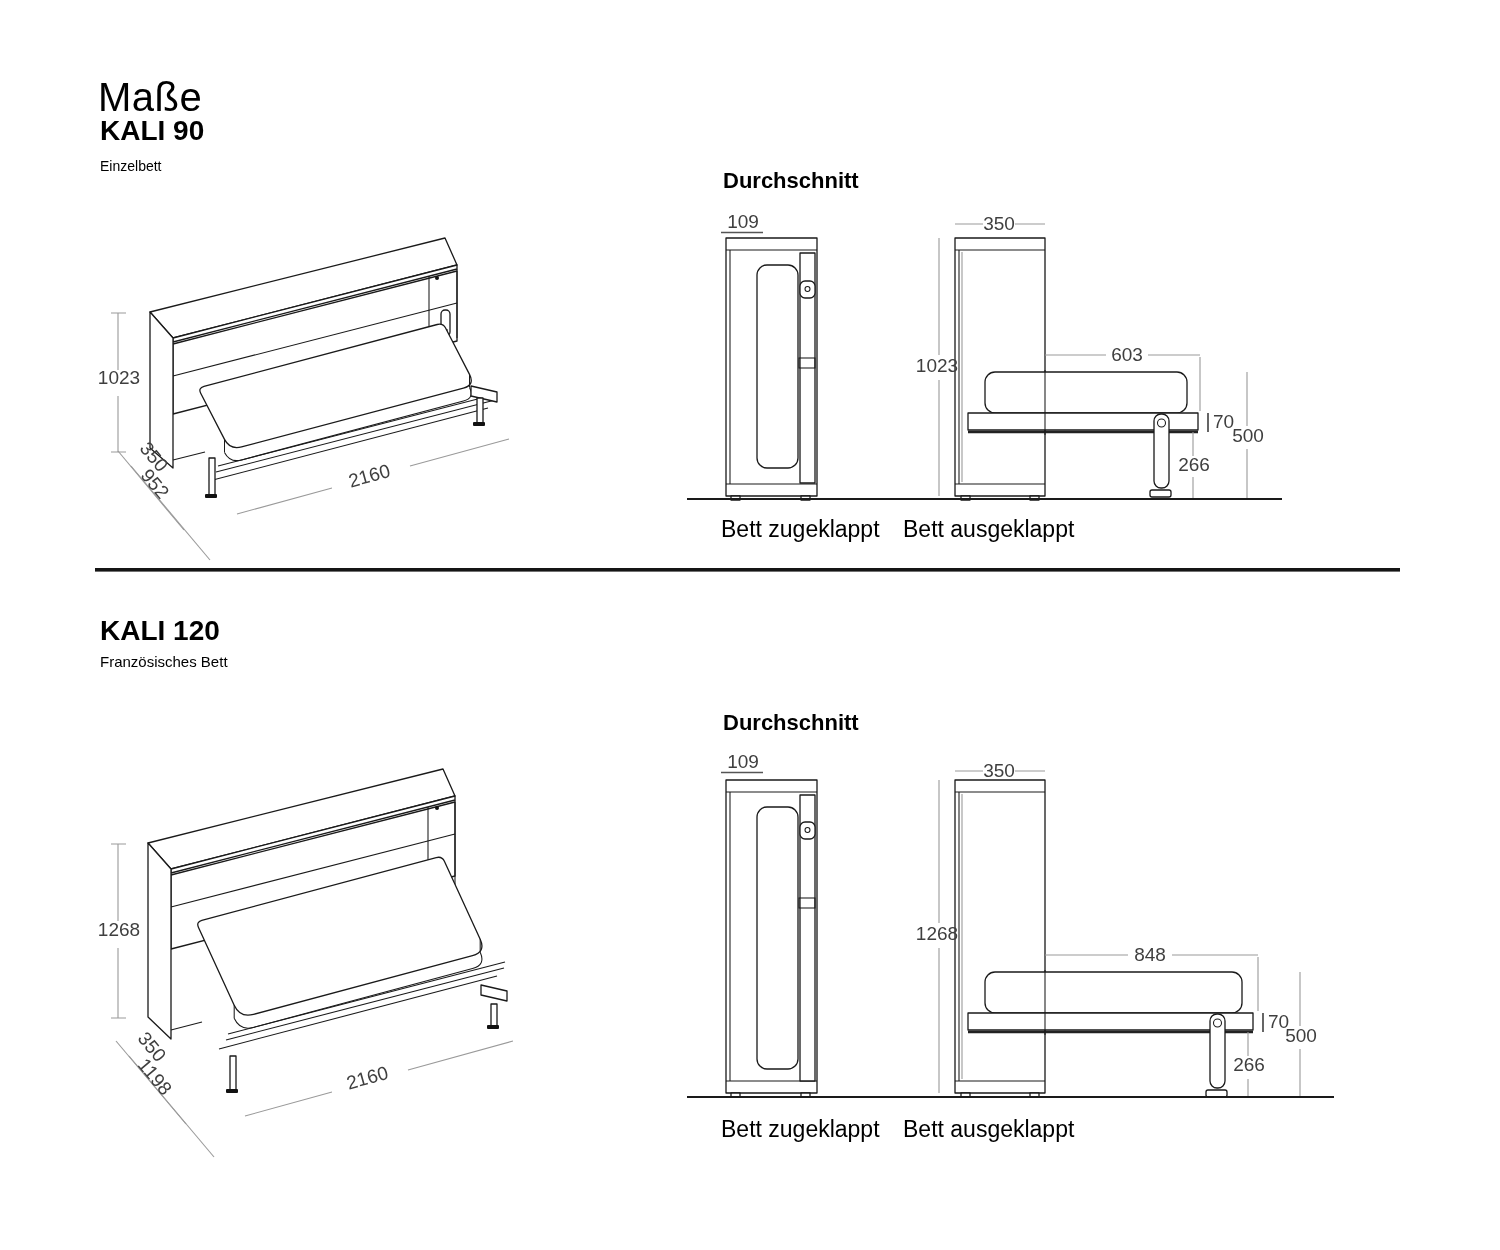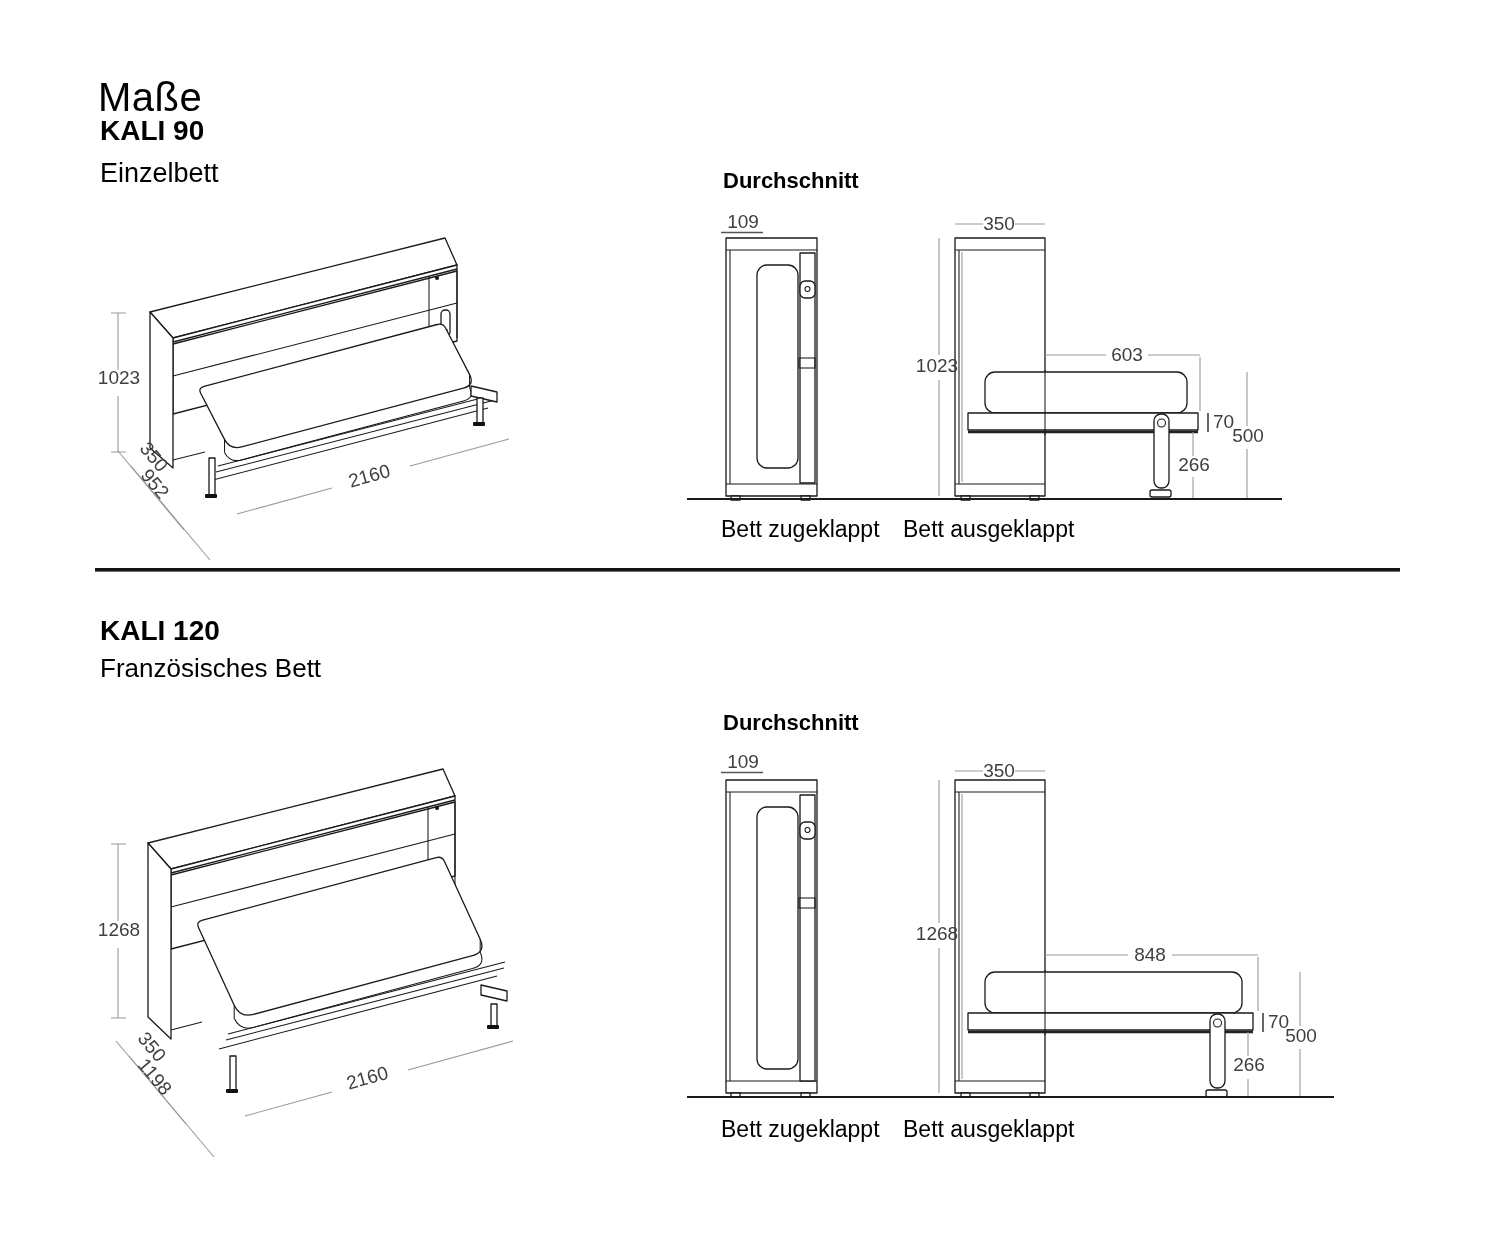--- a/index.html
+++ b/index.html
@@ -2,24 +2,24 @@
 <html><head>
 <meta charset="utf-8">
 <style>
   html,body{margin:0;padding:0;background:#fff;}
   #stage{position:relative;width:1500px;height:1250px;background:#ffffff;overflow:hidden;
          font-family:"Liberation Sans", sans-serif;color:#000;}
   #drawing{position:absolute;left:0;top:0;}
   .hd{position:absolute;white-space:nowrap;margin-top:15px;}
   .t-main{left:98px;top:60px;font-size:40px;font-weight:400;letter-spacing:.5px;}
   .t-model1{left:100px;top:100px;font-size:28px;font-weight:700;}
-  .t-sub1{left:100px;top:143px;font-size:27px;font-weight:400;}
+  .t-sub1{left:100px;top:143px;font-size:14px;font-weight:400;}
   .t-cross1{left:723px;top:153px;font-size:22px;font-weight:700;}
   .t-model2{left:100px;top:600px;font-size:28px;font-weight:700;text-align:center;}
-  .t-sub2{left:100px;top:638px;font-size:26px;font-weight:400;}
+  .t-sub2{left:100px;top:638px;font-size:15px;font-weight:400;}
   .t-cross2{left:723px;top:695px;font-size:22px;font-weight:700;}
   .wh{stroke:#1a1a1a;stroke-width:1.3;fill:#ffffff;stroke-linejoin:round;}
   .thin{stroke:#1a1a1a;stroke-width:1.05;fill:none;}
   .dl{stroke:#9a9a9a;stroke-width:1.1;fill:none;}
   .dk{fill:#111;stroke:none;}
   .ground{stroke:#1a1a1a;stroke-width:2;fill:none;}
   text.dim{font:19px "Liberation Sans", sans-serif;fill:#3f3f3f;}
   text.lbl{font:23px "Liberation Sans", sans-serif;fill:#000;}
 </style>
 </head>

